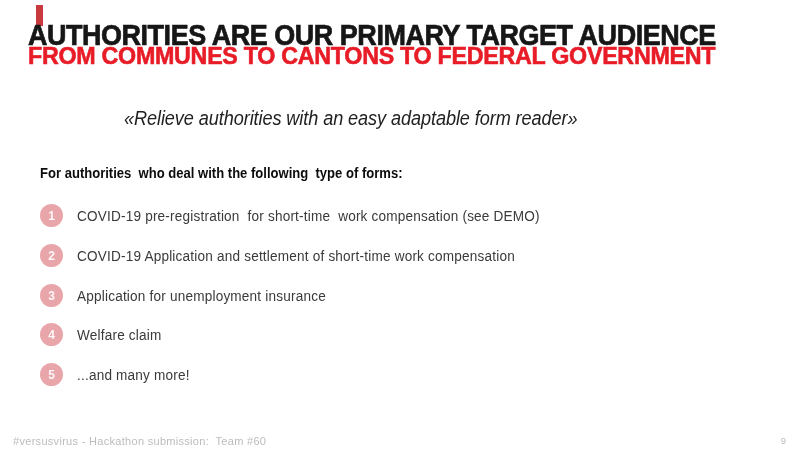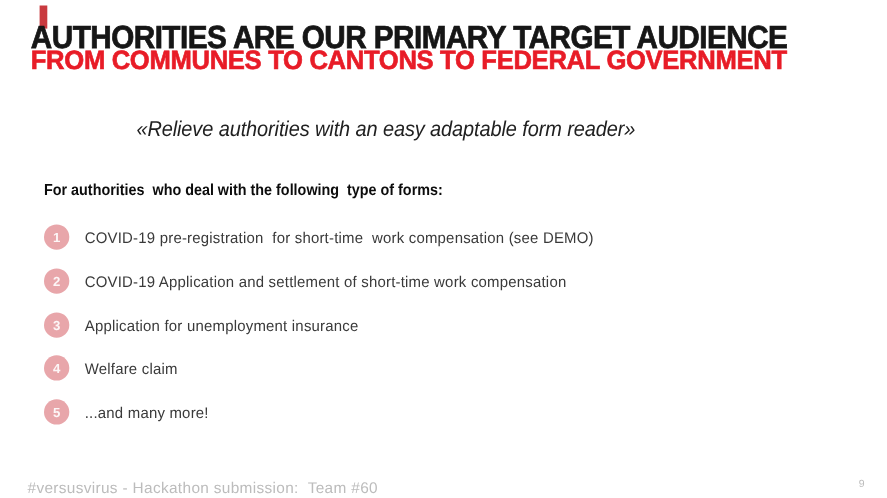--- a/index.html
+++ b/index.html
@@ -51,22 +51,22 @@
     background:var(--badge-pink,#e8a6aa);
     color:rgba(255,255,255,0.9);
     font-size:12px;font-weight:700;
     display:flex;align-items:center;justify-content:center;
   }
   .item-text{
     font-size:14px;color:#3a3a3a;letter-spacing:0.2px;white-space:pre;
     transform:scaleX(0.97);transform-origin:0 50%;
   }
   .footer-left{
-    left:25px;top:435px;
-    font-size:14px;color:var(--footer-gray,#bcbcbc);
+    left:13px;top:435px;
+    font-size:11px;color:var(--footer-gray,#bcbcbc);
     letter-spacing:0.3px;white-space:pre;
   }
   .page-num{
     left:772px;top:435px;width:14px;text-align:right;
     font-size:9.5px;color:var(--footer-gray,#bcbcbc);
   }
 </style>
 </head>
 <body style="--accent-red: #e81c27; --title-black: #161616; --badge-pink: #e8a6aa; --footer-gray: #bcbcbc; --top-bar-red: #c93a3f;">
 

